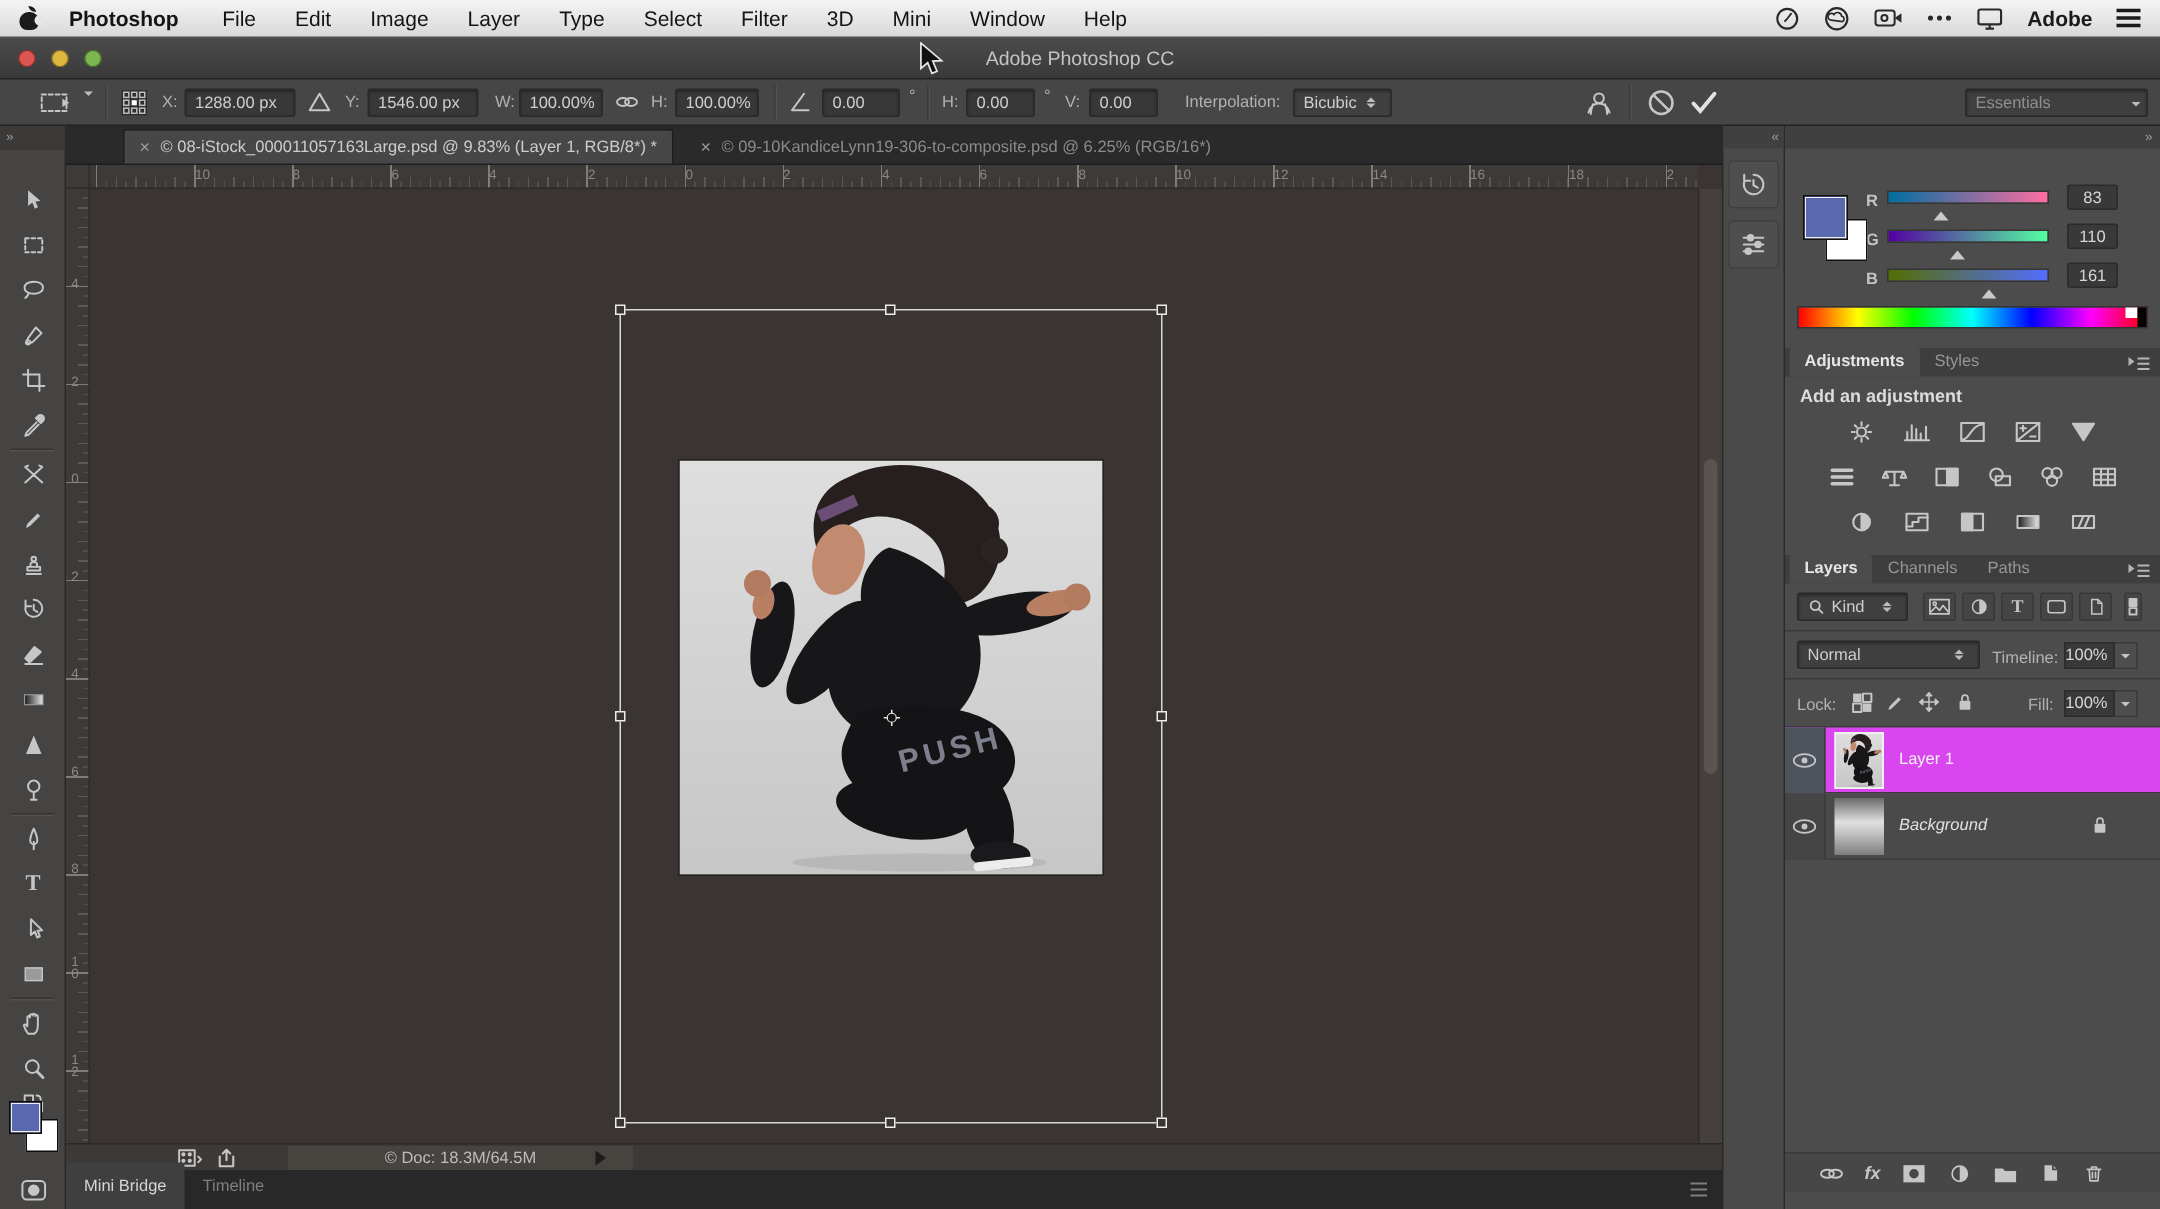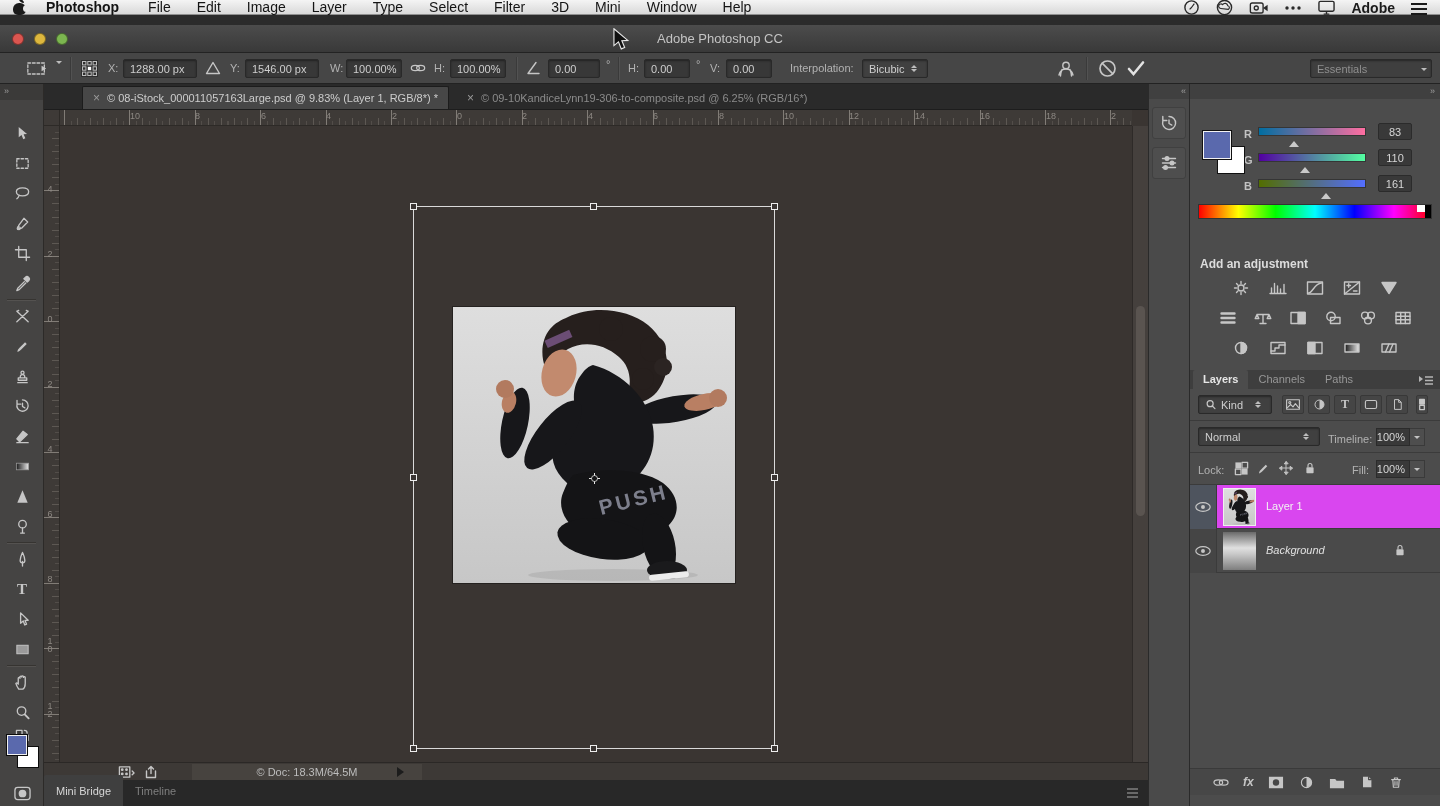--- a/index.html
+++ b/index.html
@@ -3,24 +3,24 @@
 <meta charset="utf-8">
 <style>
 *{box-sizing:border-box;margin:0;padding:0}
 html,body{width:1440px;height:806px;overflow:hidden;background:#2b2b2b}
 #root{position:absolute;inset:0;width:1440px;height:806px;font-family:"Liberation Sans","DejaVu Sans",sans-serif;color:#c9c9c9}
 .r{position:absolute}
 svg{display:block}
 .ic{stroke:#c6c6c6;fill:none;stroke-width:1.4;stroke-linecap:round;stroke-linejoin:round}
 
 
-#menubar{left:0;top:0;width:1440px;height:15px;background:linear-gradient(#f4f4f4,#d9d9d9);border-bottom:1px solid #8f8f8f;display:flex;align-items:center;padding:0 12px}
+#menubar{left:0;top:0;width:1440px;height:25px;background:linear-gradient(#f4f4f4,#d9d9d9);border-bottom:1px solid #8f8f8f;display:flex;align-items:center;padding:0 12px}
 .mitem{font-size:14px;color:#141414;padding:0 13px;line-height:25px}
 .mitem.bold{font-weight:bold;padding-right:16px}
-#mb-right{margin-left:auto;display:flex;align-items:flex-end;gap:15px}
+#mb-right{margin-left:auto;display:flex;align-items:center;gap:15px}
 #mb-right .msi{stroke:#2a2a2a;fill:none;stroke-width:1.5}
 #adobe-label{font-size:14px;font-weight:bold;color:#1a1a1a}
 
 
 #titlebar{left:0;top:25px;width:1440px;height:28px;background:linear-gradient(#4c4c4c,#393939);border-bottom:1px solid #232323}
 .tlight{position:absolute;top:8px;width:12px;height:12px;border-radius:50%;border:1px solid rgba(0,0,0,.4)}
 #win-title{position:absolute;left:0;right:0;top:6px;text-align:center;font-size:13px;color:#c4c4c4}
 
 
 #optionsbar{left:0;top:53px;width:1440px;height:31px;background:#464646;border-bottom:1px solid #222;}
@@ -602,20 +602,28 @@
 
     <div class="r" style="left:8px;top:84px;width:234px;height:15px;border:1px solid #333">
       <svg width="232" height="13" viewBox="0 0 232 13" preserveAspectRatio="none">
             <rect width="232" height="13" fill="url(#g-spec)"></rect>
           </svg>
       <span class="r" style="right:6px;top:0;width:8px;height:7px;background:#fff"></span>
       <span class="r" style="right:0;top:0;width:6px;height:13px;background:#000"></span>
     </div>
   </div>
 
+  <div class="ptabs" style="top:148px">
+    <span class="ptab on">Adjustments</span>
+    <span class="ptab">Styles</span>
+    <svg class="pmenu" width="16" height="11" viewBox="0 0 16 11">
+          <path d="M1,1l4,3-4,3z" fill="#b5b5b5"></path>
+          <path d="M7,2h8M7,5.5h8M7,9h8" stroke="#b5b5b5" stroke-width="1.3"></path>
+        </svg>
+  </div>
   <div class="r" style="left:10px;top:173px;font-size:12px;font-weight:bold;color:#dcdcdc">Add an adjustment</div>
   <div class="arow" style="top:194px">
     <span class="aicon">
           <svg class="ic" width="20" height="16" viewBox="0 0 20 16">
             <circle cx="10" cy="8" r="3"></circle>
             <path d="M10,1.5v2M10,12.5v2M3.5,8h2M14.5,8h2M5.5,3.5l1.4,1.4M13.1,11.1l1.4,1.4M14.5,3.5l-1.4,1.4M6.9,11.1l-1.4,1.4"></path>
           </svg>
         </span>
     <span class="aicon">
           <svg class="ic" width="20" height="16" viewBox="0 0 20 16">

